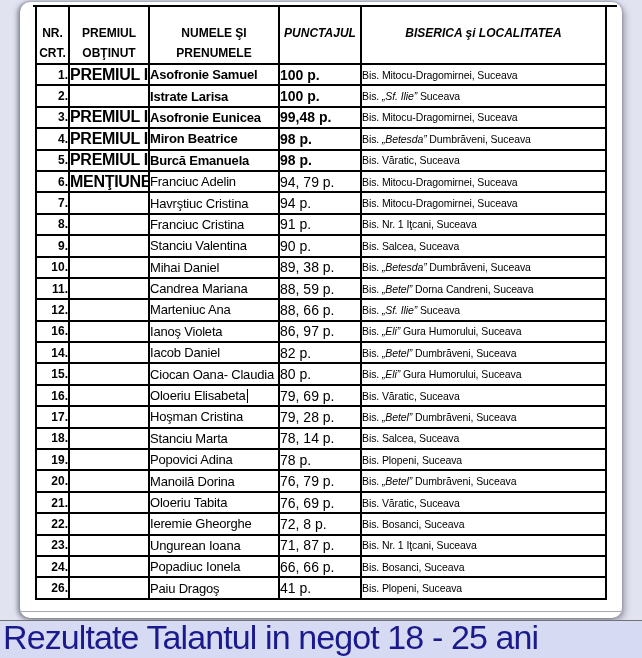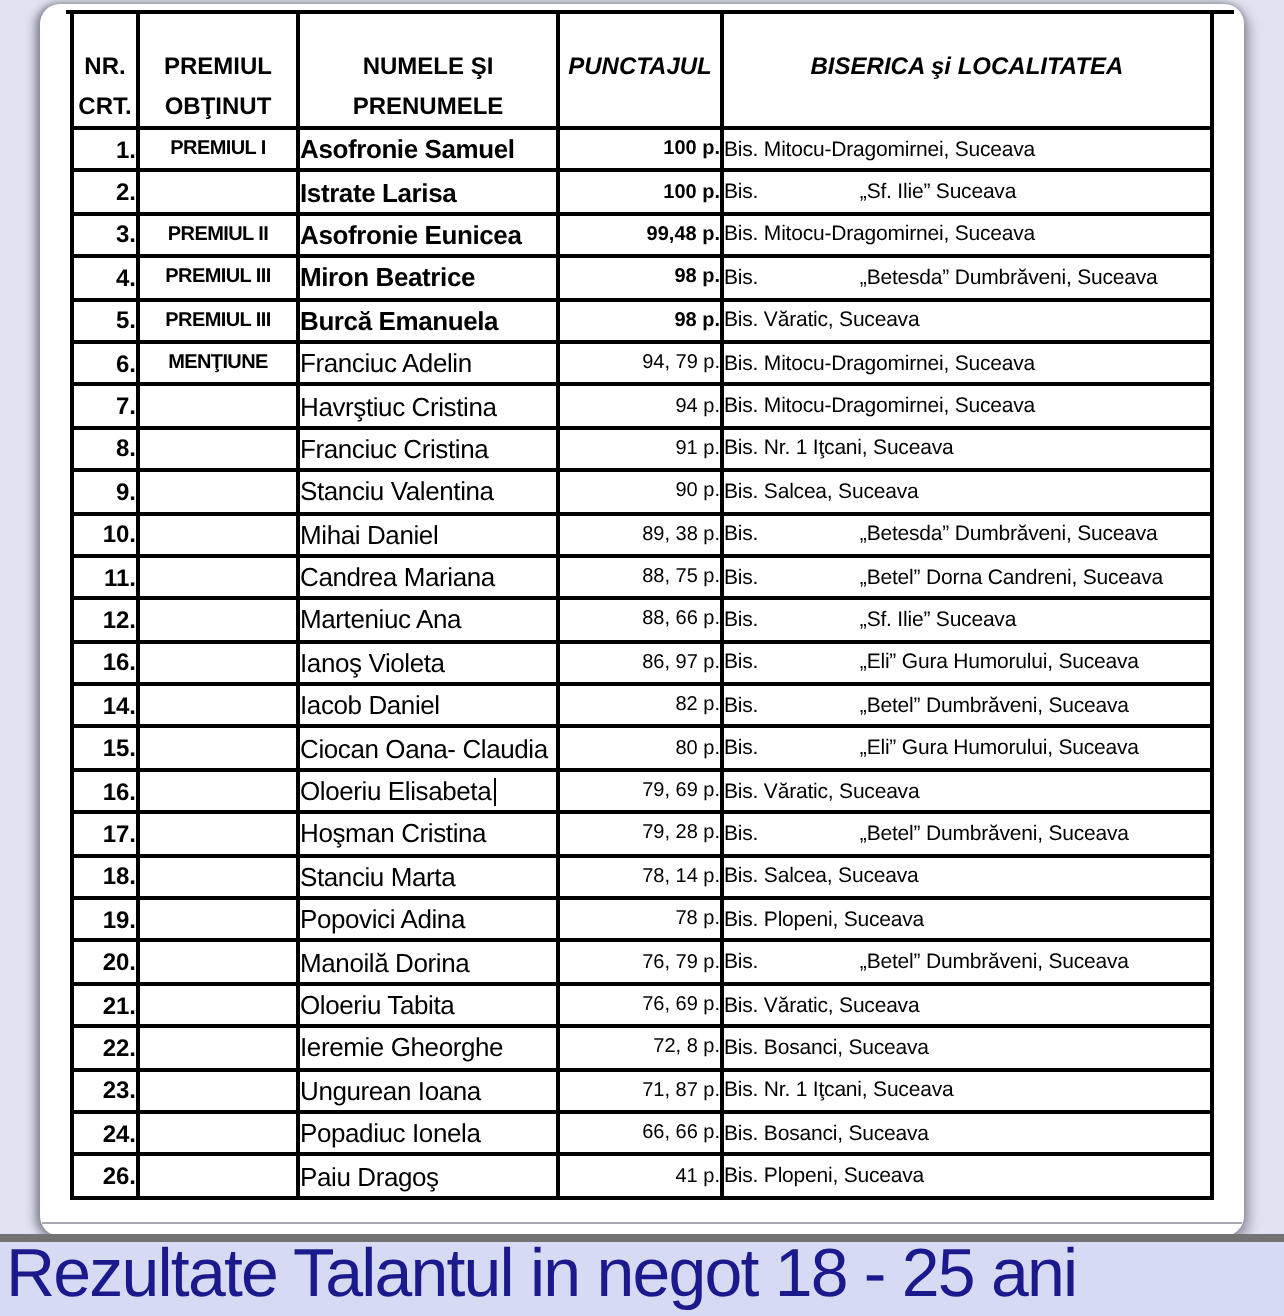--- a/index.html
+++ b/index.html
@@ -20,31 +20,31 @@
     border-collapse:collapse;table-layout:fixed;
   }
   table.results th, table.results td{
     border:2px solid #000;overflow:hidden;white-space:nowrap;padding:0;
   }
   tr.hdr{height:45px;}
   tr.hdr th{font-size:12px;font-weight:bold;text-align:center;vertical-align:top;line-height:20px;padding-top:16px;}
   th.one-line{padding-top:4px;line-height:14px;font-style:italic;}
   tbody tr{height:21.4px;}
   td.num{text-align:right;padding-right:5px;font-weight:bold;font-size:12px;}
-  td.prize{text-align:center;padding-left:4px;font-weight:bold;font-size:10px;letter-spacing:-0.3px;}
+  td.prize{text-align:right;padding-left:4px;font-weight:bold;font-size:16px;letter-spacing:-0.3px;}
   td.name{text-align:left;padding-left:6px;font-size:13px;letter-spacing:-0.2px;}
-  td.score{text-align:right;padding-right:7px;font-size:10px;}
+  td.score{text-align:left;padding-right:7px;font-size:14px;}
   td.church{text-align:left;padding-left:5px;font-size:10.5px;letter-spacing:-0.1px;}
   tr.bold-row td.name, tr.bold-row td.score{font-weight:bold;margin-left:44px;}
-  td.church .it{margin-left:48px;}
+  td.church .it{font-style:italic;}
   .caret{display:none;}
   .caret.visible{display:inline-block;width:1.5px;height:14px;background:#000;vertical-align:middle;margin-left:1px;}
   .title-strip{
     position:absolute;left:0;right:0;bottom:0;height:37px;background:#d6daf2;
-    border-top:4px solid #737373;
+    border-top:1px solid #737373;
   }
   .title-text{
     position:absolute;left:3px;top:-3px;
     font-size:34px;letter-spacing:-0.9px;white-space:nowrap;
     color:#1a1a8c;
   }
 </style>
 </head>
 <body style="background: rgb(226, 227, 241);">
 
@@ -155,21 +155,21 @@
     <td class="prize"><span></span></td>
     <td class="name"><span>Mihai Daniel</span></td>
     <td class="score"><span>89, 38 p.</span></td>
     <td class="church"><span>Bis. </span><span class="it">„Betesda”</span><span> Dumbrăveni, Suceava</span></td>
   </tr>
 
   <tr>
     <td class="num"><span>11.</span></td>
     <td class="prize"><span></span></td>
     <td class="name"><span>Candrea Mariana</span></td>
-    <td class="score"><span>88, 75 p.</span></td>
+    <td class="score"><span>88, 59 p.</span></td>
     <td class="church"><span>Bis. </span><span class="it">„Betel”</span><span> Dorna Candreni, Suceava</span></td>
   </tr>
 
   <tr>
     <td class="num"><span>12.</span></td>
     <td class="prize"><span></span></td>
     <td class="name"><span>Marteniuc Ana</span></td>
     <td class="score"><span>88, 66 p.</span></td>
     <td class="church"><span>Bis. </span><span class="it">„Sf. Ilie”</span><span> Suceava</span></td>
   </tr>

